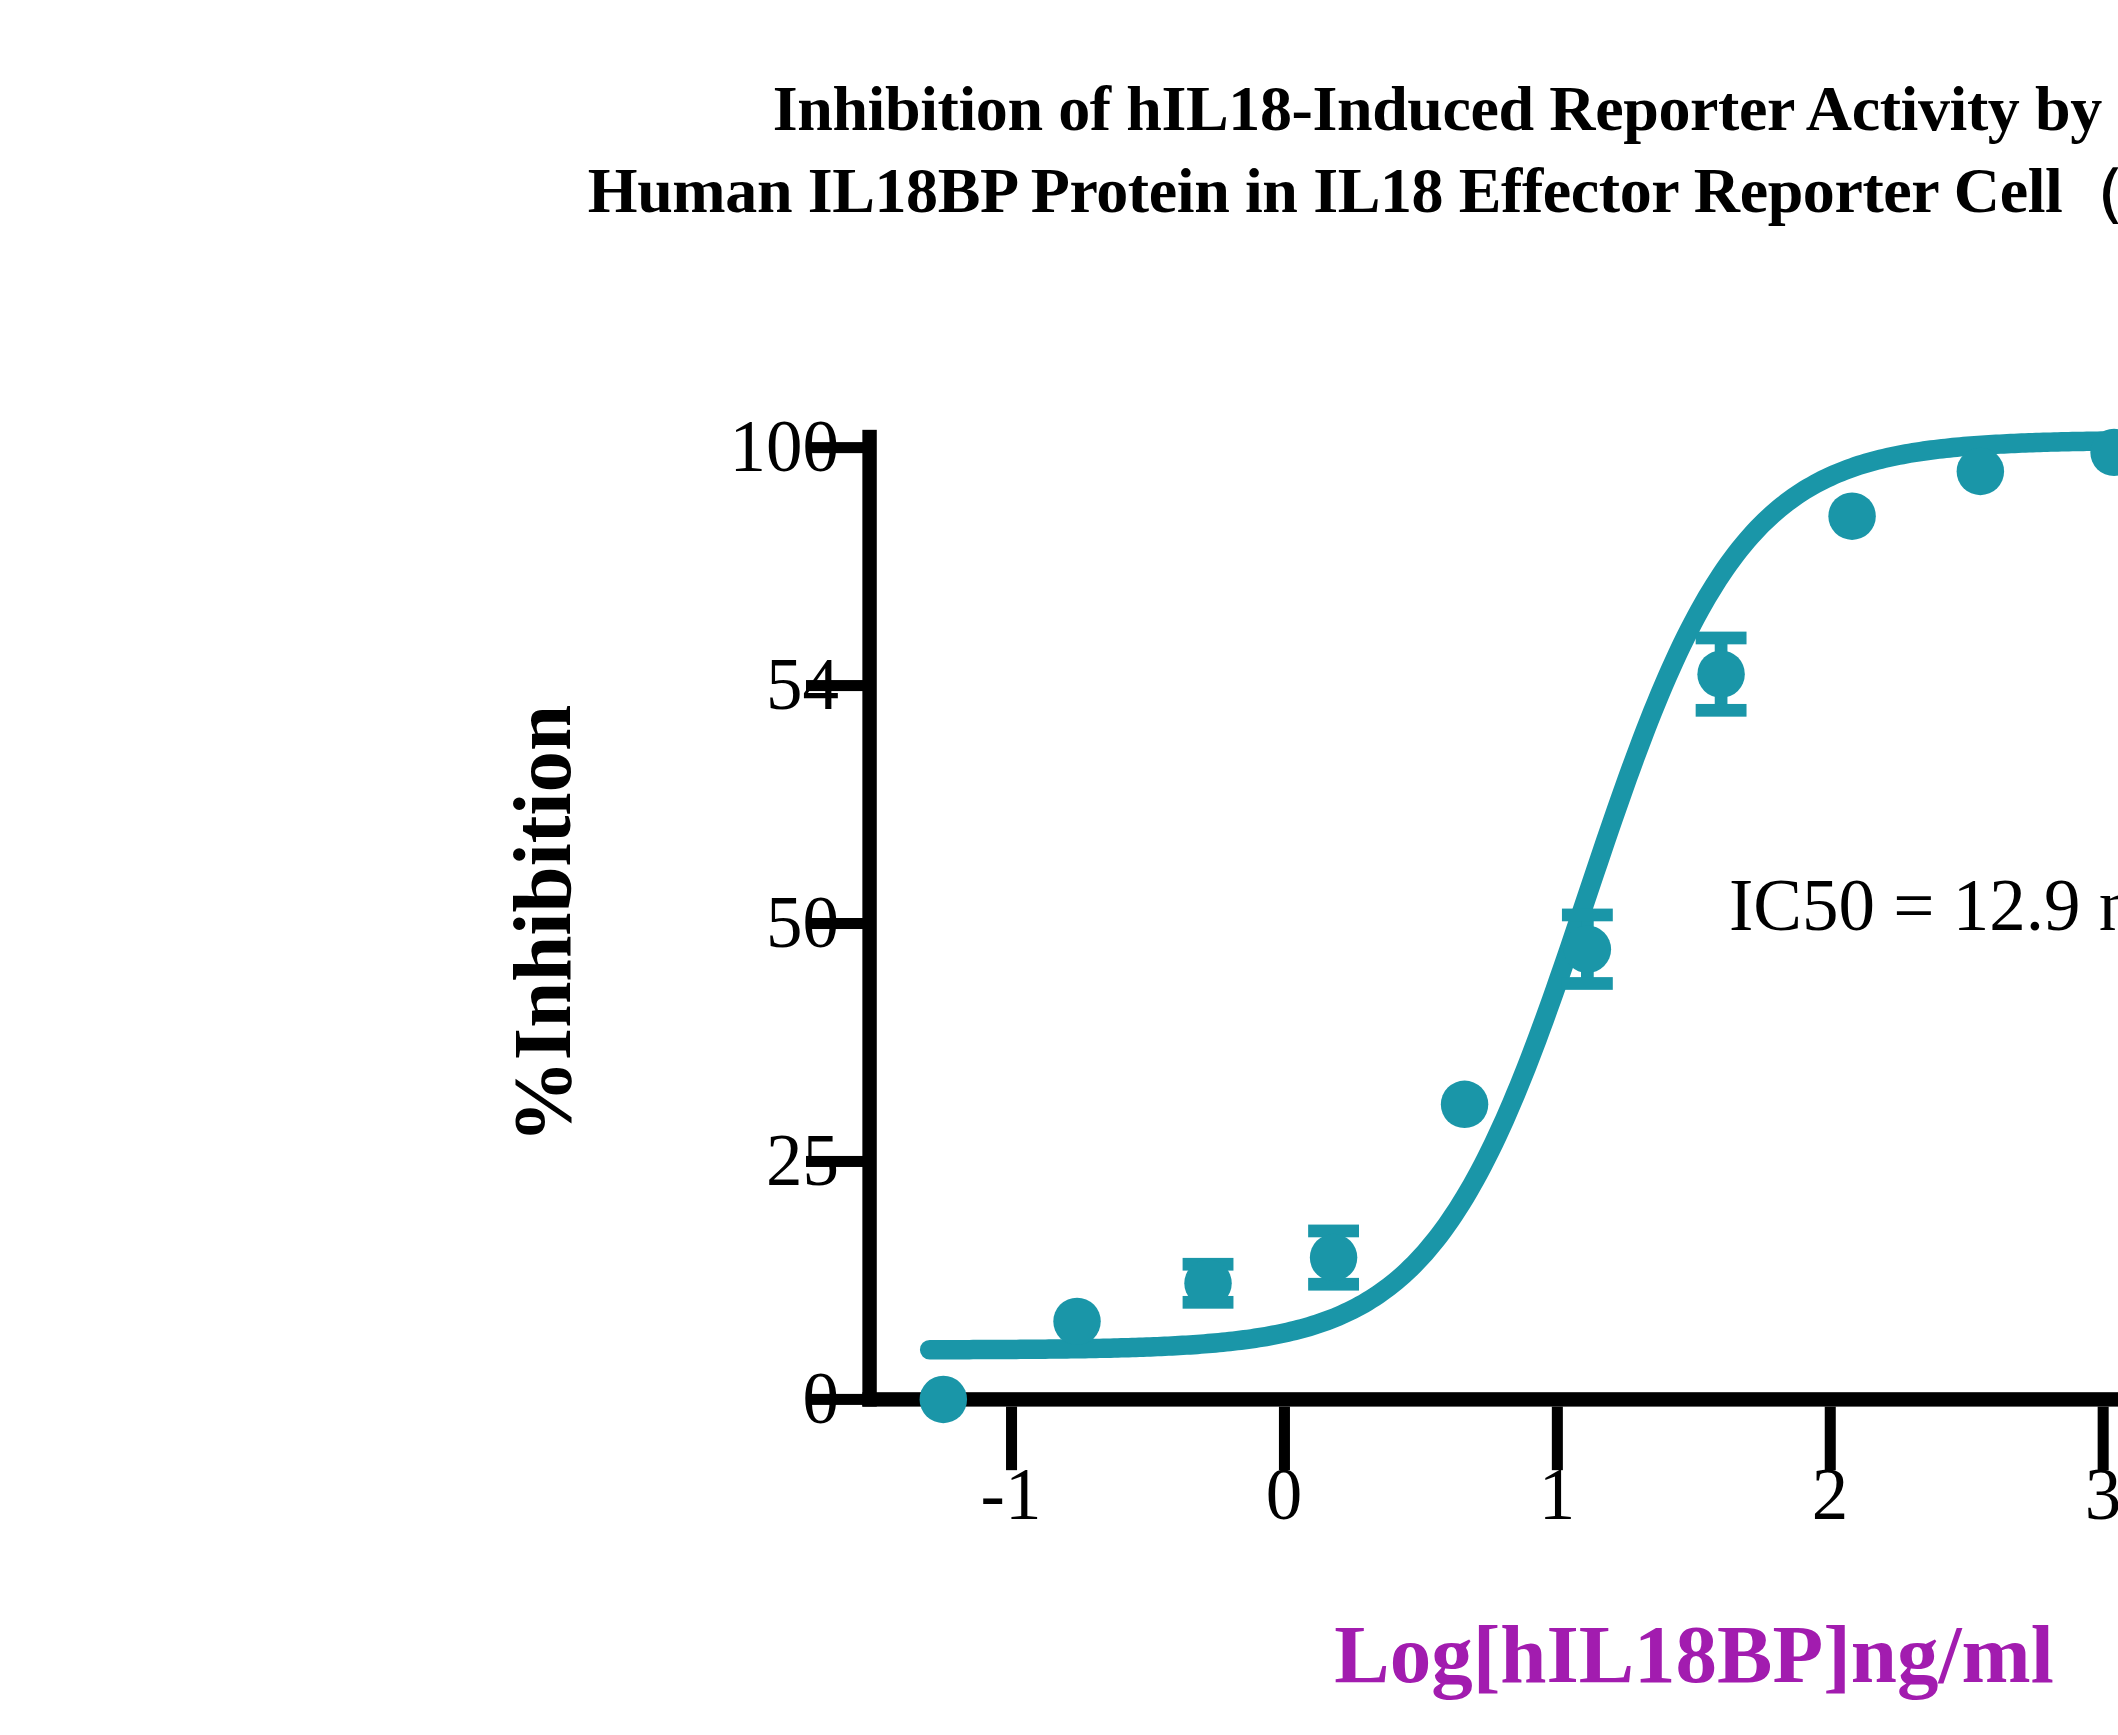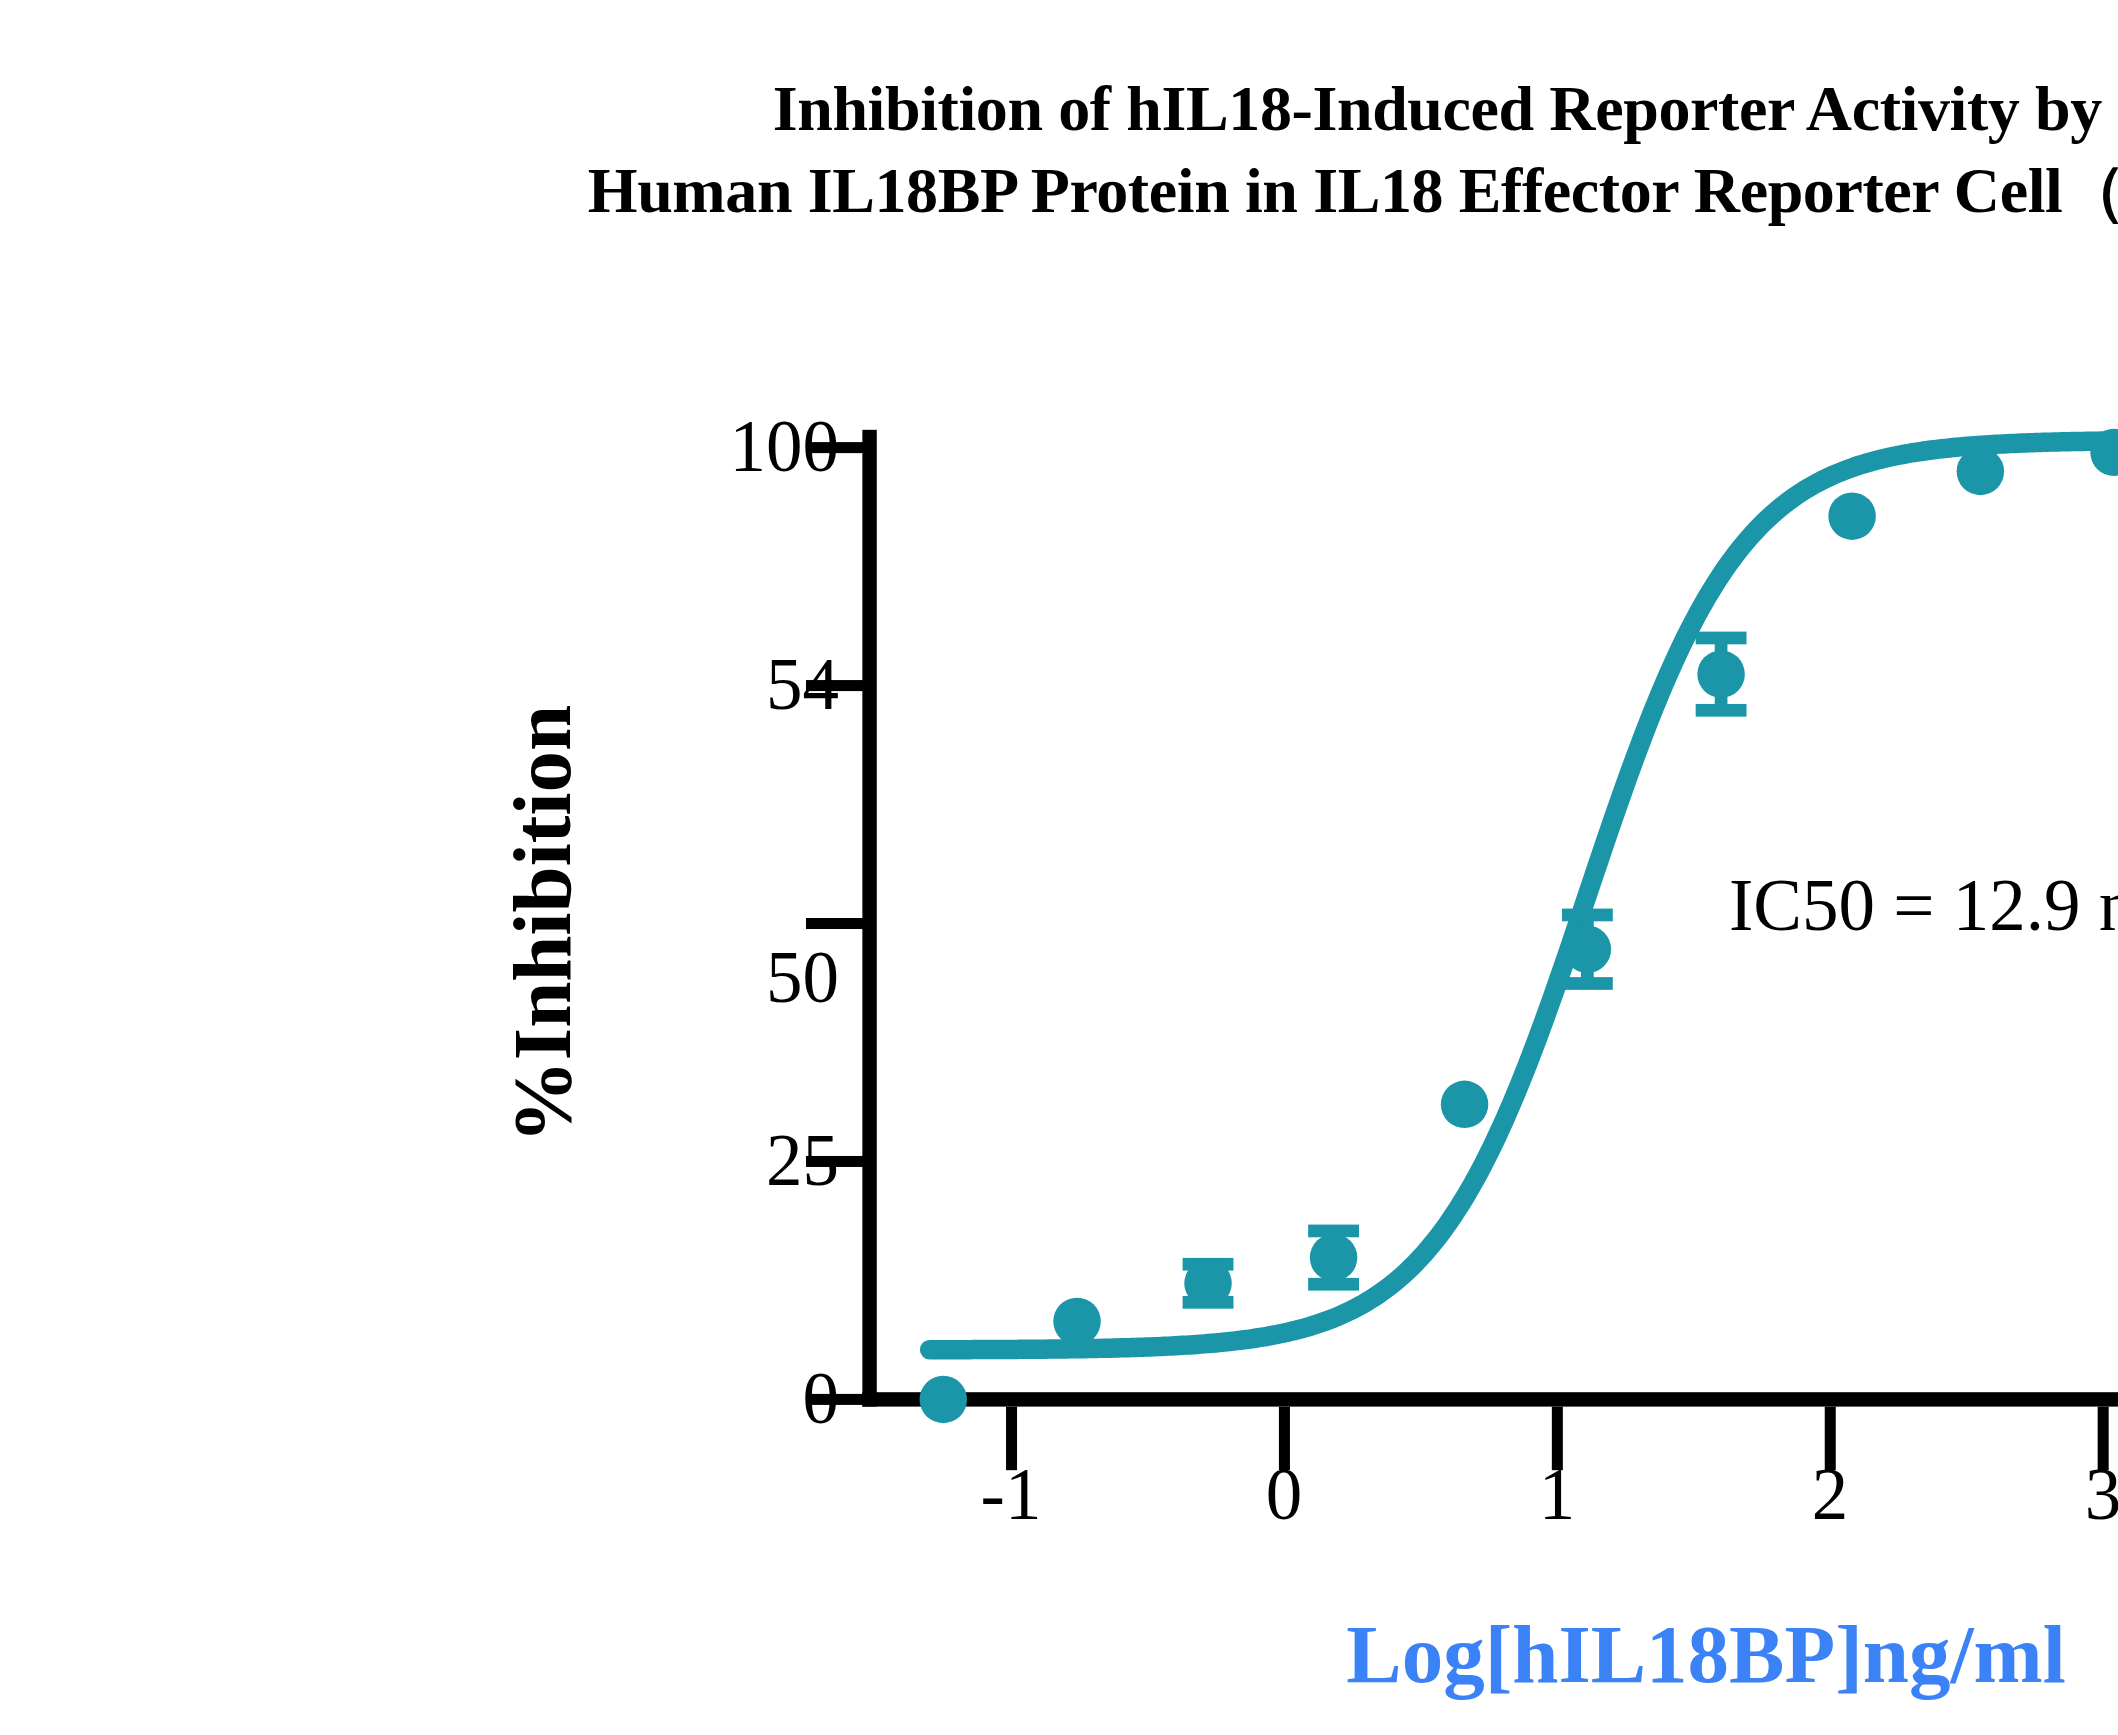--- a/index.html
+++ b/index.html
@@ -80,24 +80,23 @@
     font-family: "Liberation Serif", "DejaVu Serif", serif;
   }
 
   #xlabel {
     position: absolute;
     left: 1694px;
     top: 1606px;
     transform: translateX(-50%);
     font-size: 83px;
     font-weight: bold;
-    color: #3b82f6;
+    color: #a21caf;
     white-space: nowrap;
     font-family: "Liberation Serif", "DejaVu Serif", serif;
-    margin-left: 12px;
   }
 
   #ic50-annotation {
     position: absolute;
     left: 1729px;
     top: 864px;
     font-size: 73px;
     color: #000;
     white-space: nowrap;
     font-family: "Liberation Serif", "DejaVu Serif", serif;
@@ -161,21 +160,21 @@
           <circle cx="4673.2" cy="1112.15" r="56" fill="#1A96A8"></circle>
           <circle cx="4988.76" cy="1067.23" r="56" fill="#1A96A8"></circle>
           <circle cx="5291.4400000000005" cy="1051.5079999999998" r="56" fill="#1A96A8"></circle>
           <circle cx="5607" cy="1044.77" r="56" fill="#1A96A8"></circle>
         </g>
     </svg>
   </div>
 
   <div class="axis-num ytick-label" style="left:716px; top:1399px; width:123px;">0</div>
   <div class="axis-num ytick-label" style="left:716px; top:1161px; width:123px;">25</div>
-  <div class="axis-num ytick-label" style="left:716px; top:978px; width:123px;">50</div>
+  <div class="axis-num ytick-label" style="left:716px; top:923px; width:123px;">50</div>
   <div class="axis-num ytick-label" style="left:716px; top:685px; width:123px;">54</div>
   <div class="axis-num ytick-label" style="left:716px; top:447px; width:123px;">100</div>
 
   <div class="axis-num xtick-label" style="left:1011px; top:1453px;">-1</div>
   <div class="axis-num xtick-label" style="left:1284px; top:1453px;">0</div>
   <div class="axis-num xtick-label" style="left:1557px; top:1453px;">1</div>
   <div class="axis-num xtick-label" style="left:1830px; top:1453px;">2</div>
   <div class="axis-num xtick-label" style="left:2103px; top:1453px;">3</div>
 
   <div id="ylabel">%Inhibition</div>

